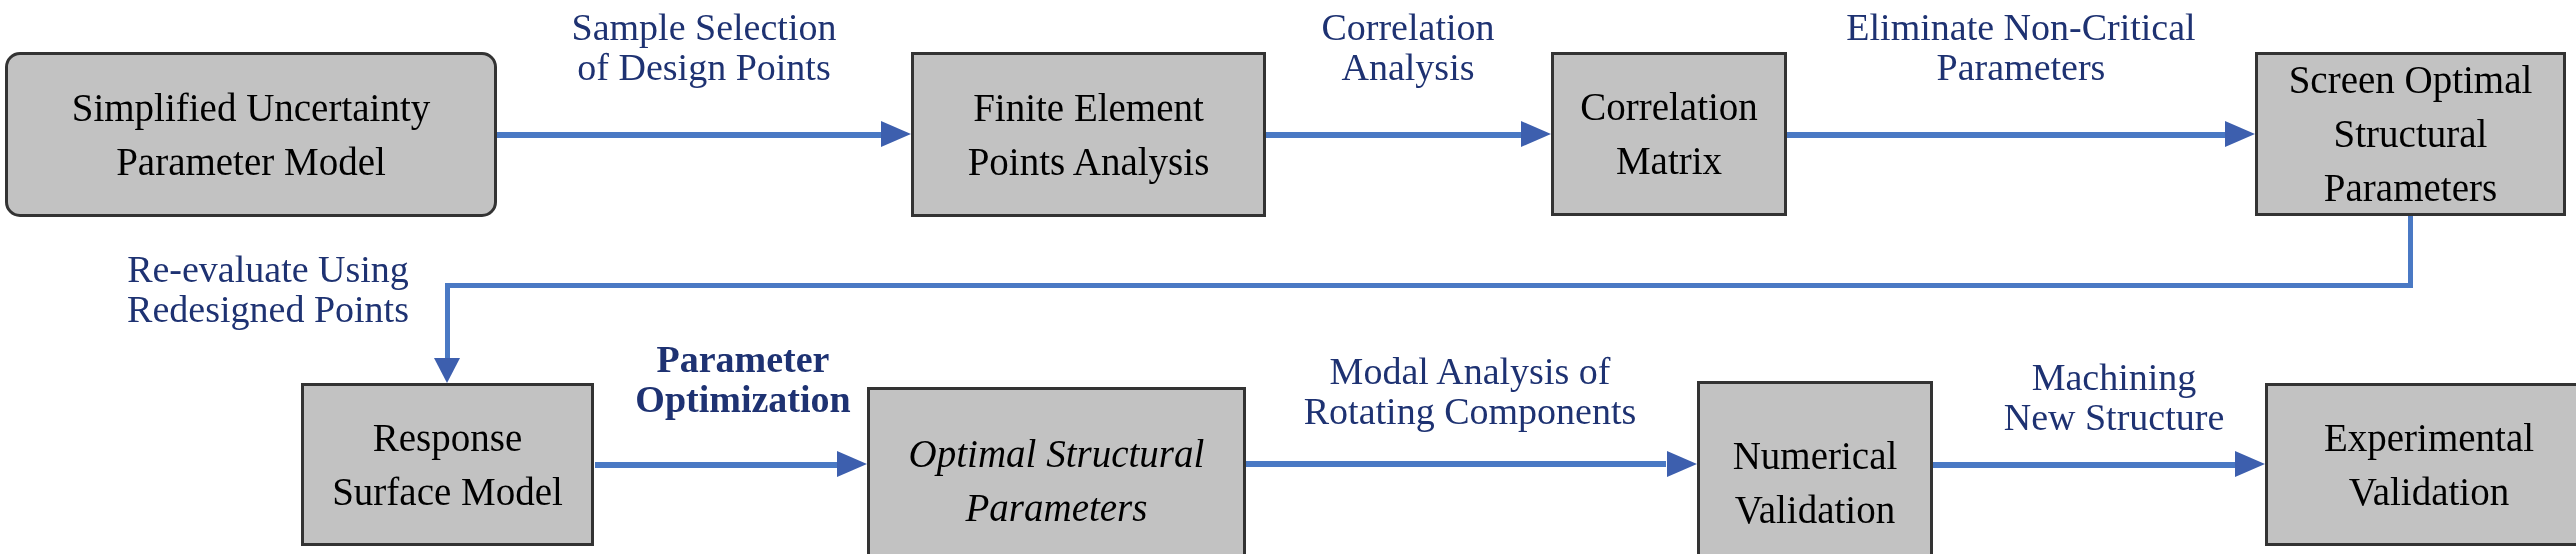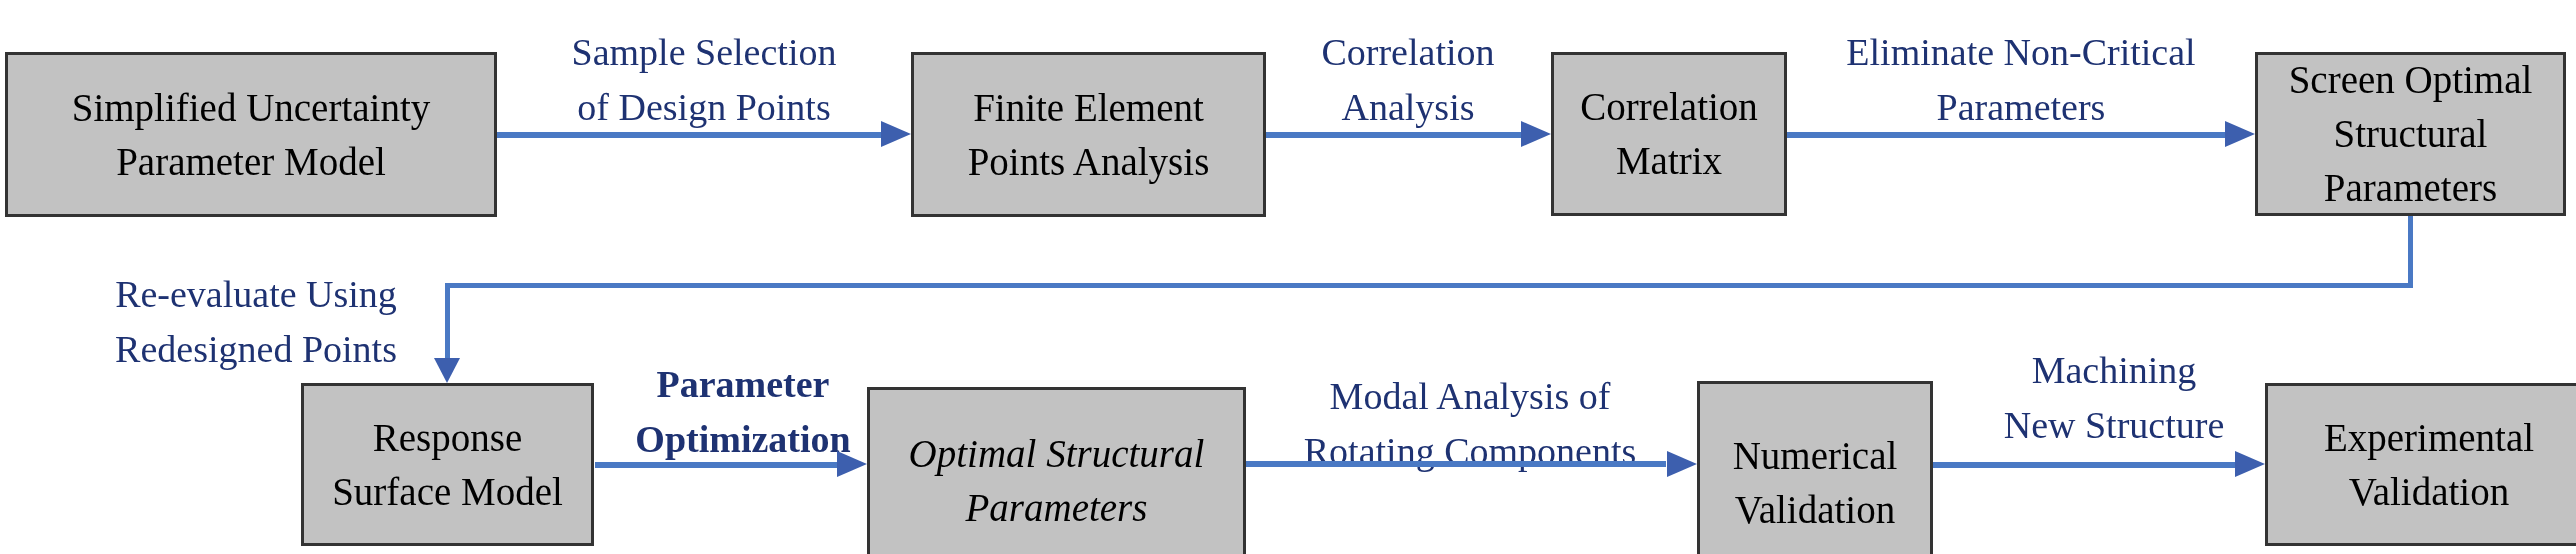--- a/index.html
+++ b/index.html
@@ -27,46 +27,45 @@
     border:3.4px solid var(--box-border);
     color:var(--box-text);
     font-size:39px;
     line-height:54px;
     text-align:center;
     white-space:pre-line;
     display:flex;
     align-items:center;
     justify-content:center;
   }
-  .b1{left:5px;   top:52px;  width:492px; height:165px;}
+  .b1{left:5px;   top:52px;  width:492px; height:165px;border-radius:15px;}
   .b2{left:911px;top:52px;  width:355px; height:165px;}
   .b3{left:1551px;top:52px;  width:236px; height:164px;}
   .b4{left:2255px;top:52px;  width:311px; height:164px;}
   .b5{left:301px; top:383px; width:293px; height:163px;}
   .b6{left:867px;top:387px; width:379px; height:188px;font-style:italic;}
   .b7{left:1697px;top:381px; width:236px; height:203px;}
   .b8{left:2265px;top:383px; width:328px; height:163px;}
 
   .edge-label{
     position:absolute;
     color:var(--label-text);
     font-size:38px;
-    line-height:55px;
+    line-height:40px;
     text-align:center;
     white-space:pre-line;
     transform:translateX(-50%);
-    margin-top:18px;
   }
   .l1{left:704px;  top:6.7px;}
   .l2{left:1408px; top:6.7px;}
   .l3{left:2021px; top:6.7px;}
-  .l4{left:256px;  top:249px;text-align:center;}
+  .l4{left:268px;  top:249px;text-align:center;}
   .l5{left:743px;  top:339px;font-weight:bold;}
   .l6{left:1470px; top:351px;}
-  .l7{left:2114px; top:325px;}
+  .l7{left:2114px; top:357px;}
 
   .hline,.vline{position:absolute;background:var(--arrow);}
   .head-right{
     position:absolute;width:0;height:0;
     border-left:30px solid var(--arrow-head);
     border-top:13.5px solid transparent;
     border-bottom:13.5px solid transparent;
   }
   .head-down{
     position:absolute;width:0;height:0;

